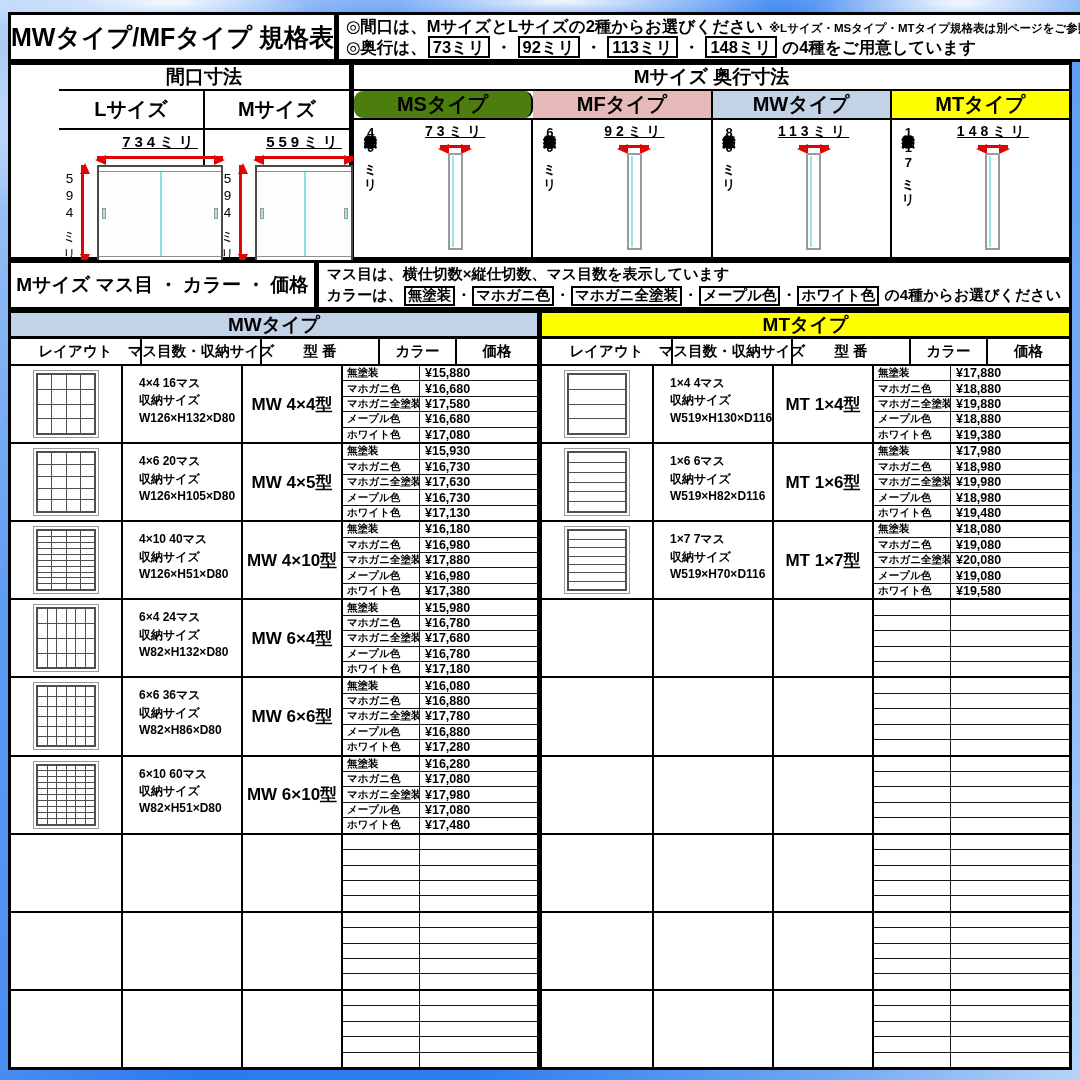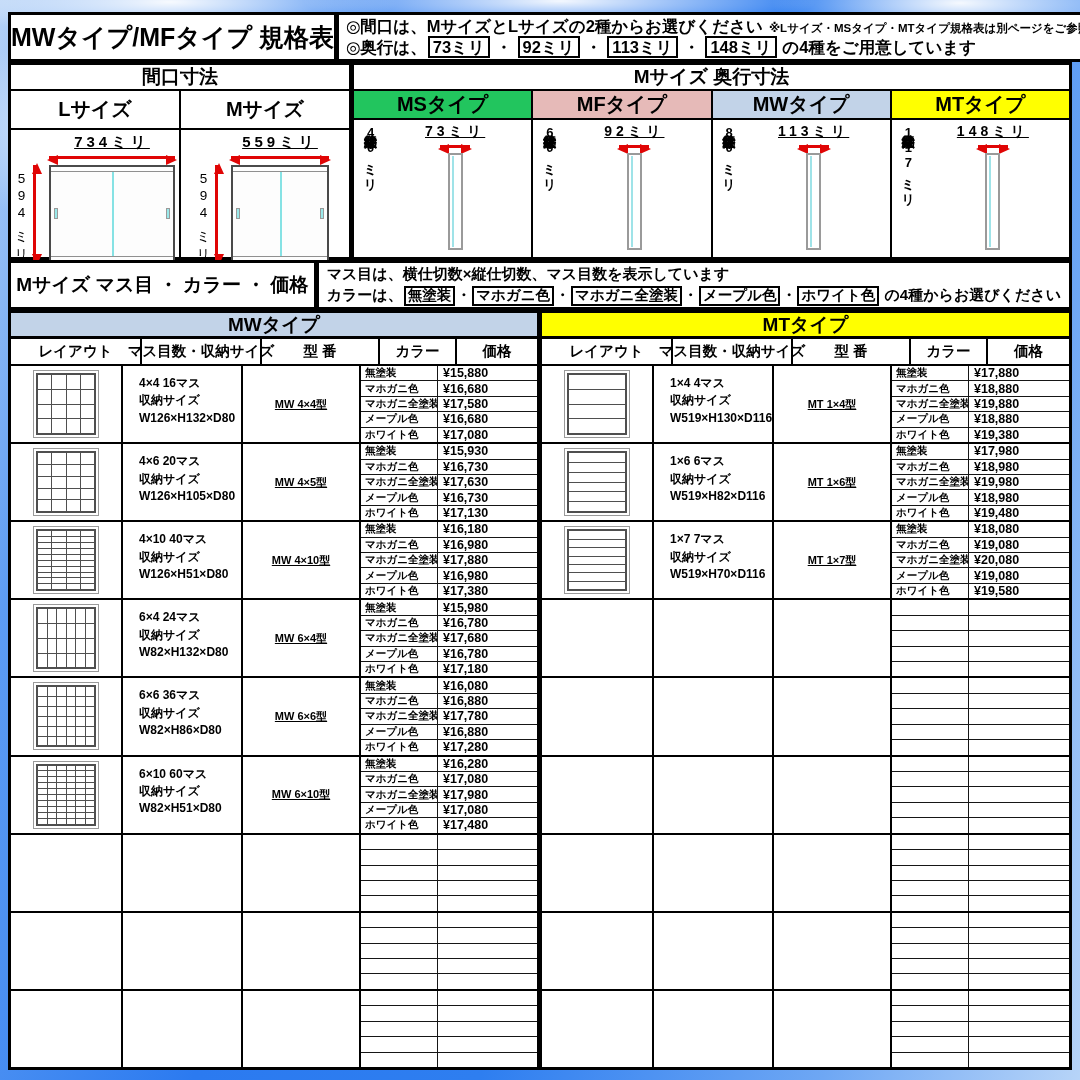--- a/index.html
+++ b/index.html
@@ -18,21 +18,21 @@
   .title-box{width:344px;border:3px solid #000;background:#fff;display:flex;align-items:center;justify-content:center;
     font-size:25px;font-weight:bold;white-space:nowrap;}
   .notes-box{flex:1;border:3px solid #000;border-left:2px solid #000;background:#fff;padding:1px 7px;
     display:flex;flex-direction:column;justify-content:center;line-height:1.25;}
   .note-line{font-size:16.5px;font-weight:bold;white-space:nowrap;}
   .note-sub{font-size:11.5px;margin-left:6px;font-weight:bold;}
   .opt-box{display:inline-block;border:2px solid #000;padding:0 3px;margin:0 1px;font-weight:bold;line-height:1.1;}
 
   
   .dim-section{position:absolute;left:8px;top:62px;width:1064px;height:198px;display:flex;}
-  .width-panel{width:344px;border:3px solid #000;background:#fff;display:flex;flex-direction:column;}
+  .width-panel{width:344px;border:3px solid #000;background:#fff;display:flex;flex-direction:column;padding-left:48px;}
   .depth-panel{flex:1;border:3px solid #000;border-left:2px solid #000;background:#fff;display:flex;flex-direction:column;}
   .panel-title{height:26px;border-bottom:2px solid #000;font-size:19px;font-weight:bold;display:flex;align-items:center;justify-content:center;}
   .size-headers{display:flex;height:39px;border-bottom:2px solid #000;}
   .size-head{flex:1;display:flex;align-items:center;justify-content:center;font-size:20px;font-weight:bold;}
   .size-head:first-child{border-right:2px solid #000;}
   .size-cells{flex:1;display:flex;}
   .size-cell{flex:1;position:relative;}
   .size-cell.l{border-right:2px solid #000;--cabl:38px;--cabw:126px;}
   .size-cell.m{--cabl:50px;--cabw:98px;}
   .dim{font-weight:bold;font-size:15px;letter-spacing:4px;white-space:nowrap;text-decoration:underline;}
@@ -83,21 +83,21 @@
   .ptable+.ptable{border-left:2px solid #000;}
   .type-bar{height:26px;border-bottom:3px solid #000;font-size:19px;font-weight:bold;display:flex;align-items:center;justify-content:center;}
   .thead{display:flex;height:27px;border-bottom:2px solid #000;}
   .th{display:flex;align-items:center;justify-content:center;font-weight:bold;font-size:14.5px;border-right:2px solid #000;white-space:nowrap;}
   .th:last-child{border-right:none;}
   .w0{width:131px;} .w1{width:120px;} .w2{width:118px;} .w3{width:77px;} .w4{flex:1;}
   .rowgroup{flex:1;display:flex;border-bottom:2px solid #000;min-height:0;}
   .rowgroup:last-child{border-bottom:none;}
   .c-layout{width:112px;border-right:2px solid #000;display:flex;align-items:center;justify-content:center;}
   .c-spec{width:120px;border-right:2px solid #000;font-size:12px;font-weight:bold;padding:9px 2px 0 16px;line-height:1.45;white-space:nowrap;}
-  .c-model{width:118px;border-right:2px solid #000;display:flex;align-items:center;justify-content:center;font-size:11px;font-weight:bold;white-space:nowrap;text-decoration:underline;}
+  .c-model{width:100px;border-right:2px solid #000;display:flex;align-items:center;justify-content:center;font-size:17px;font-weight:bold;white-space:nowrap;}
   .c-cp{flex:1;display:flex;flex-direction:column;}
   .cp-row{flex:1;display:flex;border-bottom:1.5px solid #161616;min-height:0;}
   .cp-row:last-child{border-bottom:none;}
   .cp-color{width:77px;border-right:1.5px solid #161616;font-size:10.5px;font-weight:bold;display:flex;align-items:center;padding-left:4px;white-space:nowrap;overflow:hidden;}
   .cp-price{flex:1;font-size:12.5px;font-weight:bold;display:flex;align-items:center;padding-left:5px;white-space:nowrap;}
   .layout-outer{border:1px solid #9a9a9a;background:#fff;padding:2px;}
   .layout-box{border:2px solid #4f4f4f;background:#4f4f4f;display:grid;gap:1px;width:60px;height:62px;}
   .lb-cell{background:#fff;min-height:0;min-width:0;}
 </style>
 </head>
@@ -149,21 +149,21 @@
             <div class="split"></div>
             <div class="handle hl"></div>
             <div class="handle hr"></div>
           </div>
         </div>
       </div>
     </div>
     <div class="depth-panel">
       <div class="panel-title">Mサイズ 奥行寸法</div>
       <div class="dtype-headers" id="dtype-headers">
-          <div class="dtype-head" style="background: #22c55e;">MSタイプ</div>
+          <div class="dtype-head" style="background: #4d7c0f; border-radius: 9px;">MSタイプ</div>
           <div class="dtype-head" style="background: rgb(230, 186, 184);">MFタイプ</div>
           <div class="dtype-head" style="background: rgb(194, 211, 232);">MWタイプ</div>
           <div class="dtype-head" style="background: rgb(255, 255, 0);">MTタイプ</div>
         </div>
       <div class="dtype-cells" id="dtype-cells">
           <div class="dtype-cell">
             <div class="storage-label">収納奥行寸法40ミリ</div>
             <div class="ddraw">
               <div class="dim dlabel">73ミリ</div>
               <div class="darrow-wrap">

